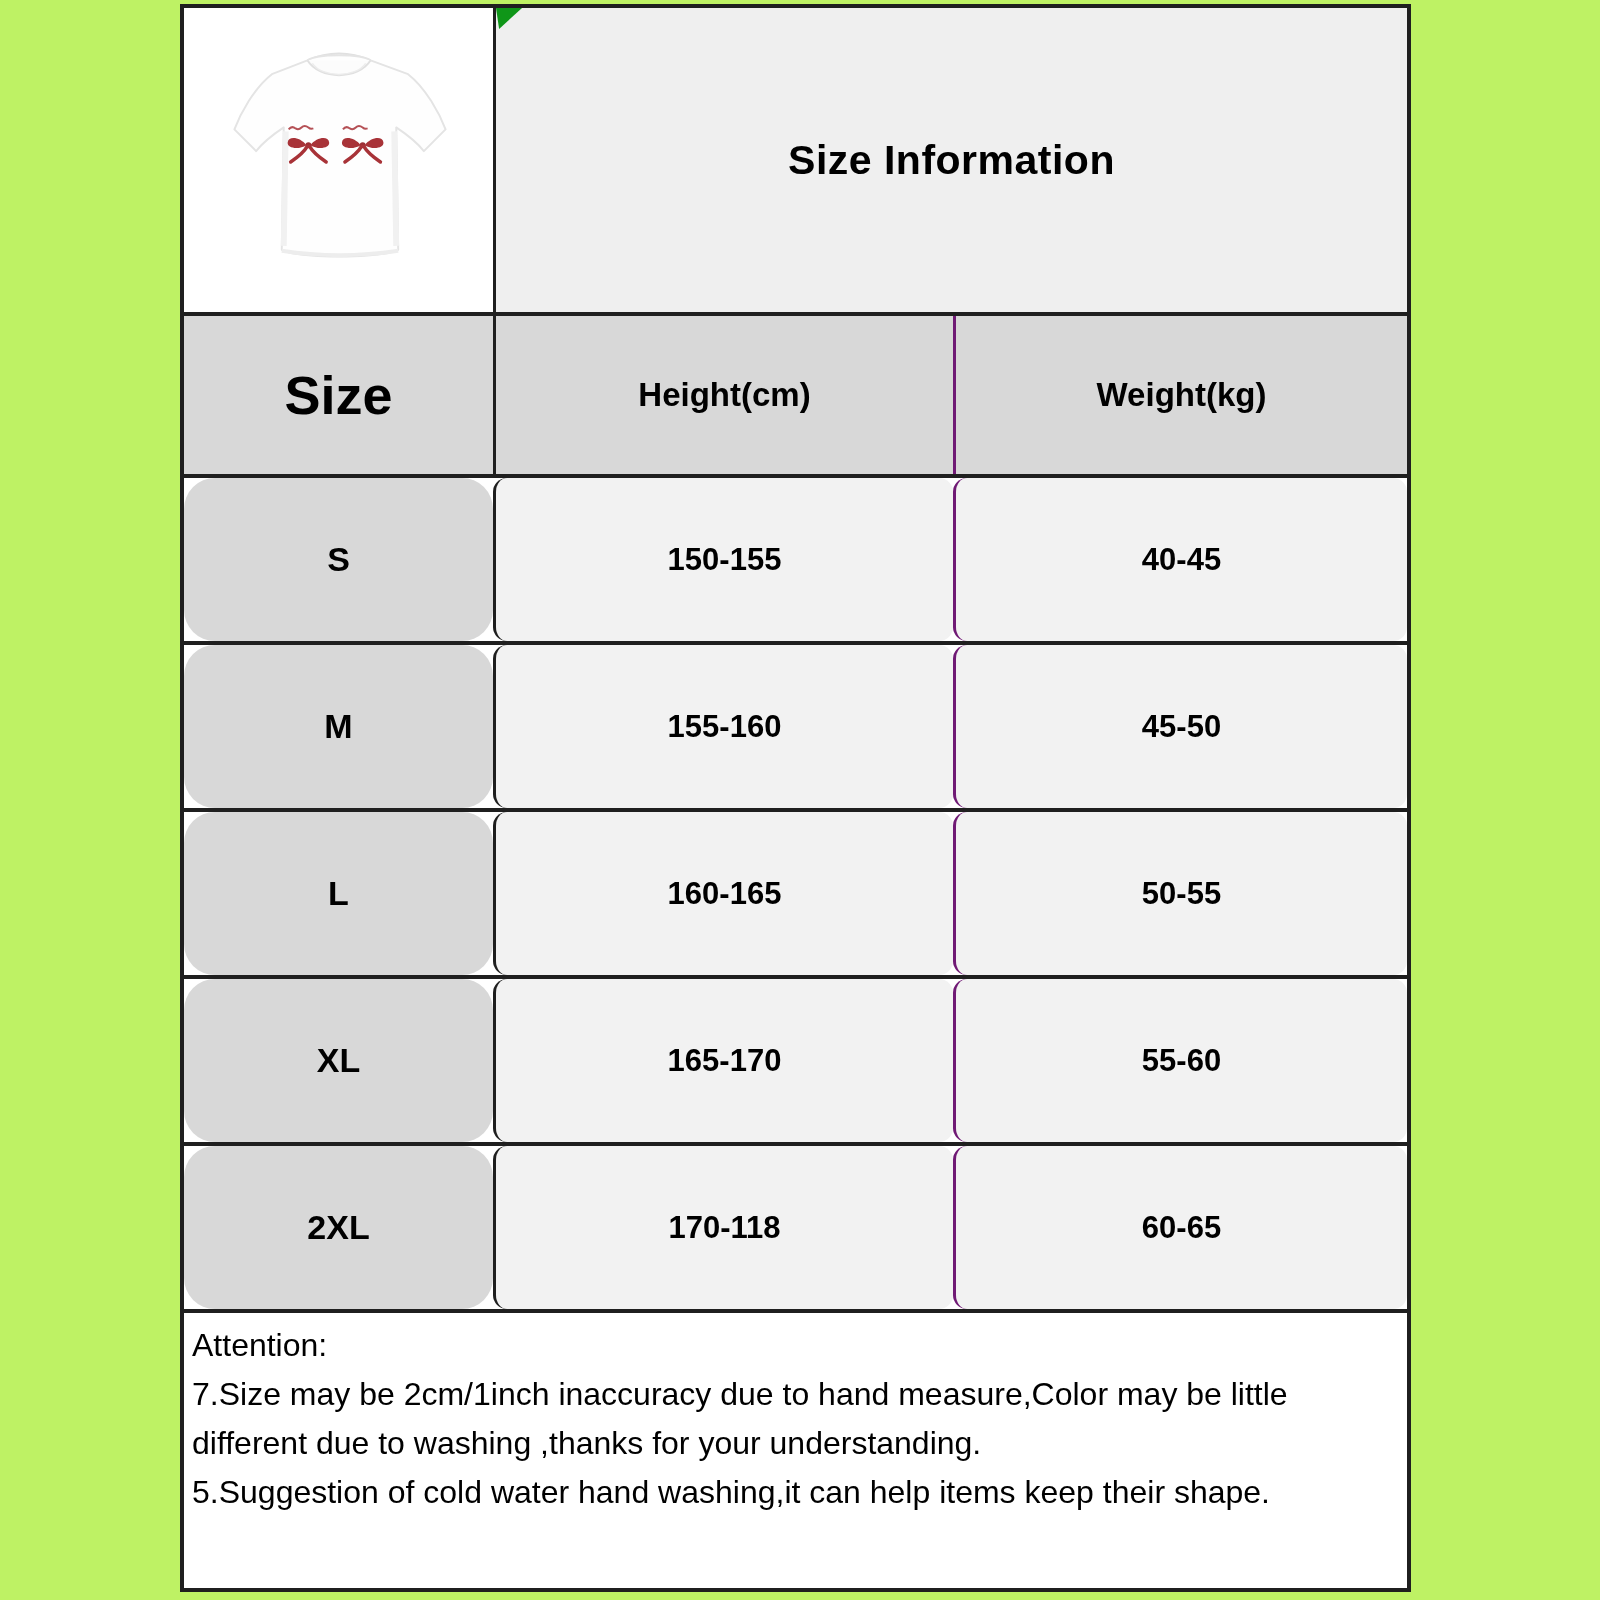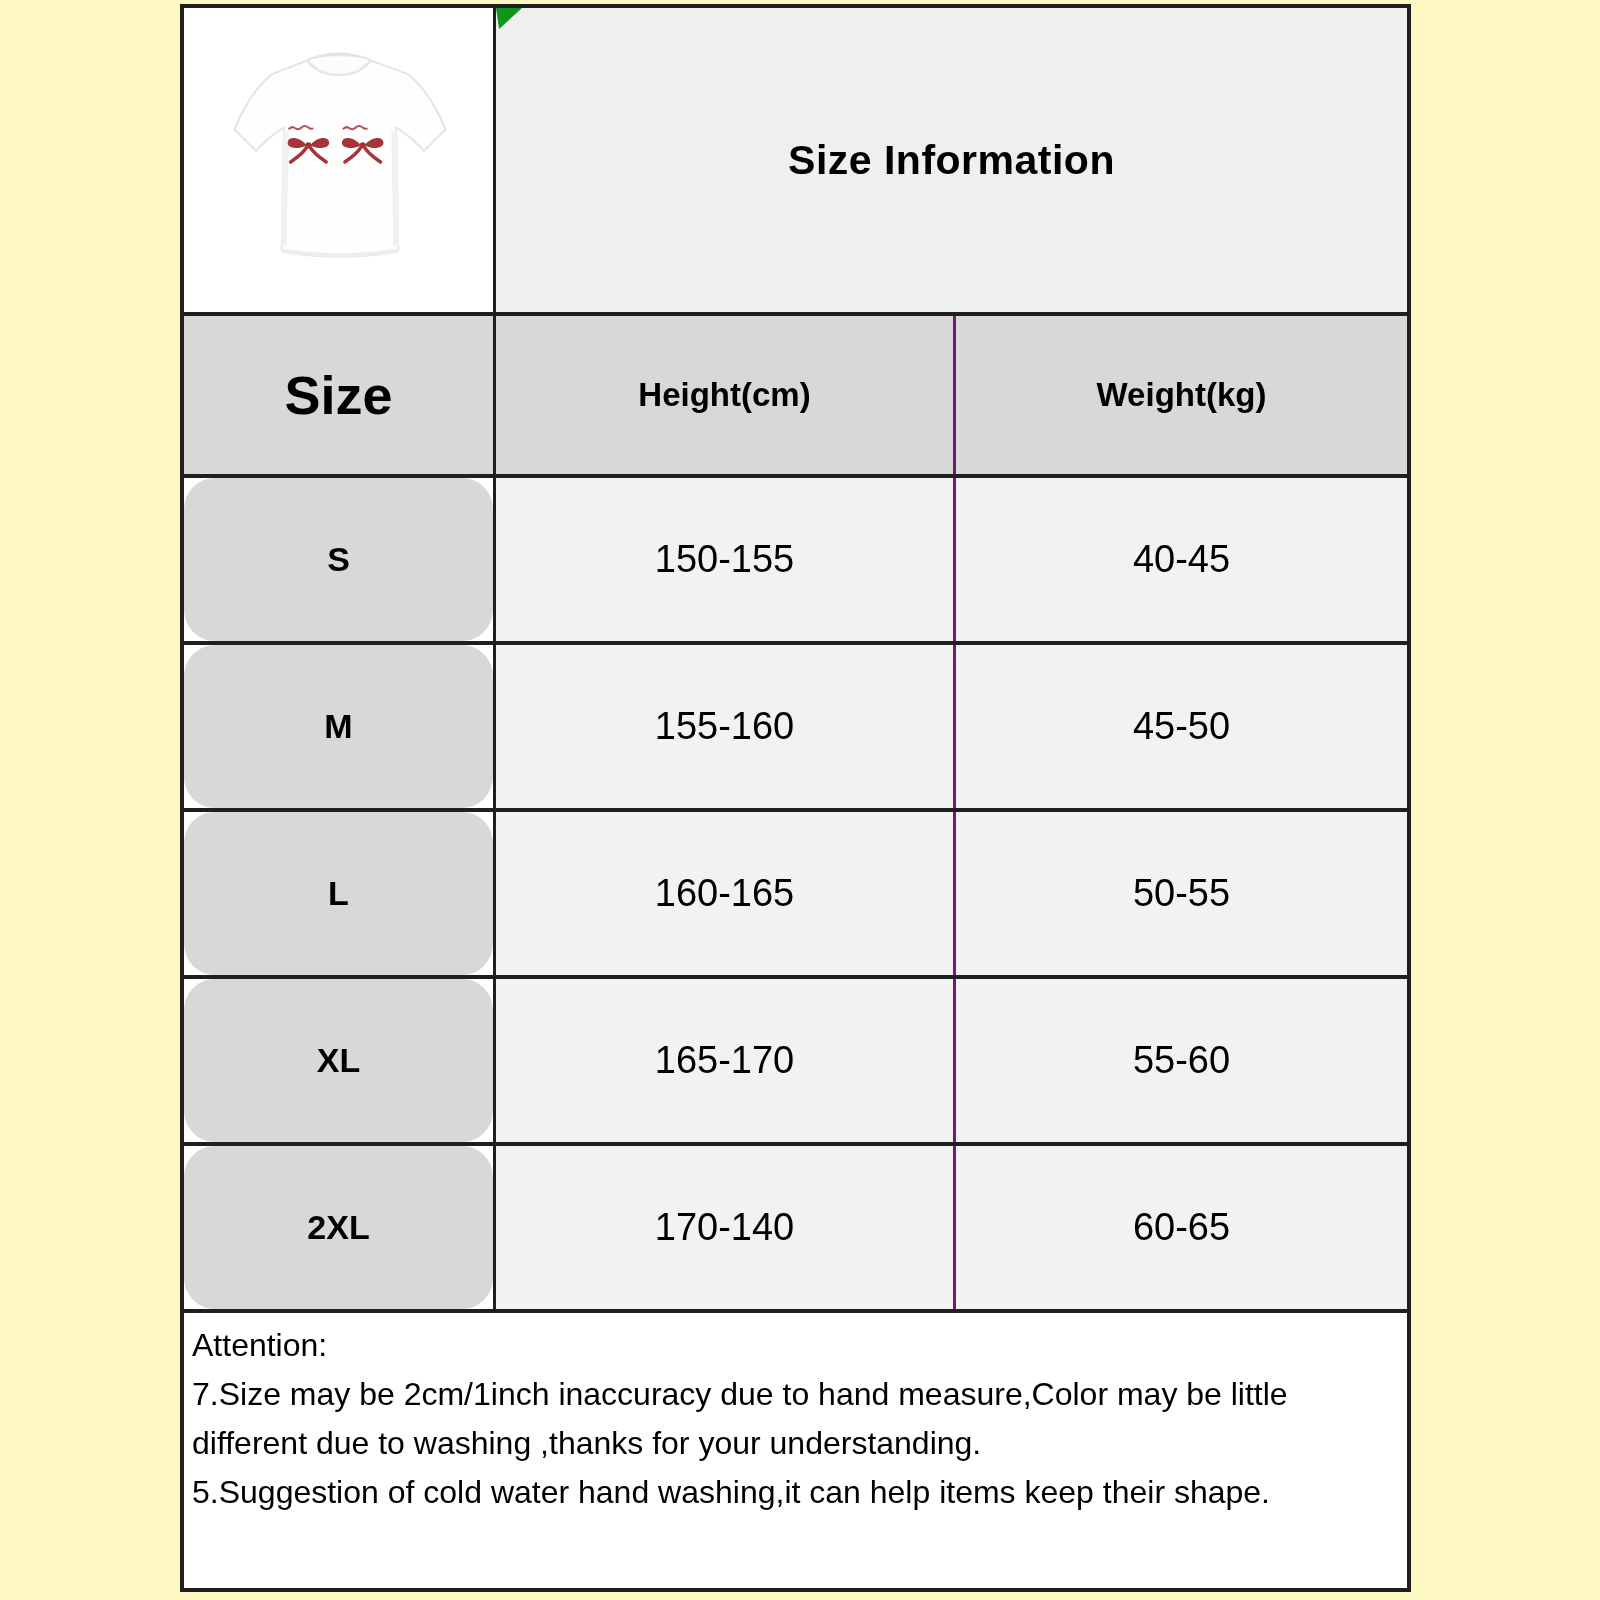--- a/index.html
+++ b/index.html
@@ -6,21 +6,21 @@
     margin: 0;
     padding: 0;
     background: #ffffff;
     font-family: "Liberation Sans", sans-serif;
     color: #000000;
   }
   .page {
     position: relative;
     width: 1600px;
     height: 1600px;
-    background: #fef9c3;
+    background: #bef264;
     overflow: hidden;
   }
   .size-table {
     position: absolute;
     left: 180px;
     top: 4px;
     width: 1231px;
     height: 1588px;
     border: 4px solid #1f1f1f;
     box-sizing: border-box;
@@ -79,22 +79,23 @@
 
   
   .row-data { height: 167px; }
   .row-data .c1 {
     background: #d8d8d8;
     font-size: 34px;
     font-weight: bold;
   }
   .row-data .c2, .row-data .c3 {
     background: #f2f2f2;
-    font-size: 38px;
-    font-weight: normal;
+    font-size: 31px;
+    font-weight: bold;
+    border-radius: 14px;
   }
 
   
   .row-attention {
     flex: 1 1 auto;
     background: #ffffff;
     display: block;
     padding: 8px 10px 12px 8px;
   }
   .attention-line {
@@ -193,21 +194,21 @@
       <div class="cell c2">160-165</div>
       <div class="cell c3">50-55</div>
     </div>
     <div class="row row-data">
       <div class="cell c1">XL</div>
       <div class="cell c2">165-170</div>
       <div class="cell c3">55-60</div>
     </div>
     <div class="row row-data">
       <div class="cell c1">2XL</div>
-      <div class="cell c2">170-140</div>
+      <div class="cell c2">170-118</div>
       <div class="cell c3">60-65</div>
     </div>
 
     <div class="row row-attention">
       <div class="attention-line">Attention:</div>
       <div class="attention-line">7.Size may be 2cm/1inch inaccuracy due to hand measure,Color may be little</div>
       <div class="attention-line">different due to washing ,thanks for your understanding.</div>
       <div class="attention-line">5.Suggestion of cold water hand washing,it can help items keep their shape.</div>
     </div>
 

